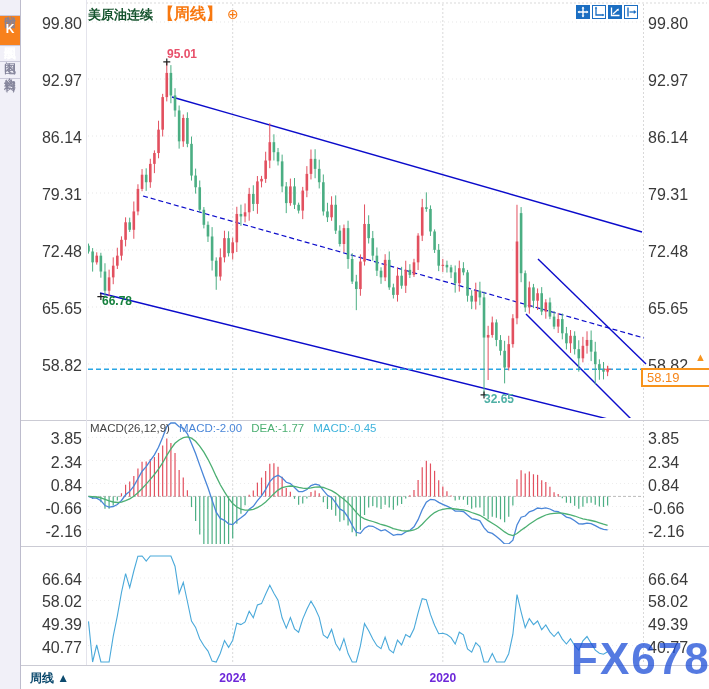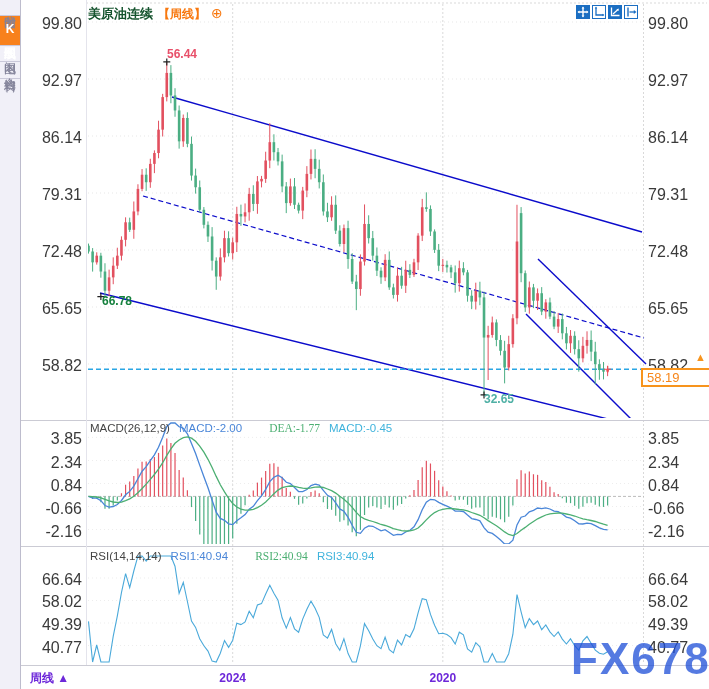--- a/index.html
+++ b/index.html
@@ -13,43 +13,43 @@
             border-bottom:1px solid #cac9da;line-height:20px;}
   .side-tab.active{background:#f8811c;color:#fff;font-weight:bold;}
   
   #chart-svg{position:absolute;left:0;top:0;z-index:1;}
   
   .axis-label{position:absolute;font-size:16px;color:#3a3a3a;z-index:3;white-space:nowrap;}
   .axis-left{left:24px;width:58px;text-align:right;}
   .axis-right{left:648px;width:55px;text-align:left;}
   #title-row{position:absolute;left:88px;top:4px;z-index:4;white-space:nowrap;}
   #chart-title{font-size:13px;font-weight:bold;color:#14532d;}
-  #timeframe-tag{font-size:12px;font-weight:bold;color:#f8780f;margin-left:5px;}
+  #timeframe-tag{font-size:16px;font-weight:bold;color:#f8780f;margin-left:5px;}
   #add-indicator{font-size:14px;color:#f8780f;margin-left:5px;cursor:pointer;}
   #toolbar{position:absolute;left:576px;top:5px;z-index:4;display:flex;gap:2px;}
   .tb-btn{width:14px;height:14px;padding:0;border:0;background:transparent;cursor:pointer;display:block;}
   .pane-header{position:absolute;z-index:4;font-size:11.5px;white-space:nowrap;}
   .pane-header .hdr-title{color:#444;}
   .pane-header .hdr-blue{color:#4a86d8;margin-left:9px;}
-  .pane-header .hdr-green{color:#4caf72;margin-left:27px;font-family:Liberation Serif, serif;}
+  .pane-header .hdr-green{color:#4caf72;margin-left:9px;}
   .pane-header .hdr-cyan{color:#3fb3dc;margin-left:9px;}
   #macd-header{left:90px;top:422px;}
   #rsi-header{left:90px;top:550px;}
   .price-anno{position:absolute;z-index:4;font-size:12px;font-weight:bold;white-space:nowrap;}
   #anno-high{left:167px;top:47px;color:#e8506a;}
   #anno-channel{left:102px;top:294px;color:#15803d;}
   #anno-low{left:484px;top:392px;color:#4fb0a5;}
   #last-price-box{position:absolute;left:641px;top:368px;width:62px;height:15px;z-index:6;
                   border:2px solid #f7941d;background:#fff;color:#f7861a;font-size:13px;
                   line-height:15px;padding-left:4px;}
   #last-price-arrow{position:absolute;left:695px;top:351px;z-index:6;color:#f7941d;font-size:11px;}
   #watermark{position:absolute;left:571px;top:634px;z-index:7;font-size:44px;font-weight:bold;
              color:#1d4ed8;letter-spacing:2px;opacity:.75;}
   #footer-timeframe{position:absolute;left:30px;top:670px;z-index:4;font-size:12px;font-weight:bold;
-                    color:#6d28d9;cursor:pointer;}
+                    color:#0c4a6e;cursor:pointer;}
   .year-label{position:absolute;top:671px;z-index:3;font-size:12px;font-weight:bold;color:#6d28d9;
               transform:translateX(-50%);}
   #indicator-settings{position:absolute;left:1px;top:548px;z-index:4;color:#e23030;font-size:14px;
                       line-height:14px;cursor:pointer;}
 </style>
 </head>
 <body>
 
 <div id="app">
 
@@ -534,25 +534,22 @@
         <path d="M4 2.5 V11.5" stroke="#1b6ec2" stroke-width="1.4"></path>
         <path d="M5.5 7 H11" stroke="#1b6ec2" stroke-width="1.3"></path>
         <path d="M12.5 7 L9.8 5 V9 Z" fill="#1b6ec2"></path>
         </svg>
     </button>
   </div>
 
   <div id="macd-header" class="pane-header">
     <span class="hdr-title">MACD(26,12,9)</span><span class="hdr-blue">MACD:-2.00</span><span class="hdr-green">DEA:-1.77</span><span class="hdr-cyan">MACD:-0.45</span>
   </div>
-  <div id="rsi-header" class="pane-header">
-    <span class="hdr-title">RSI(14,14,14)</span><span class="hdr-blue">RSI1:40.94</span><span class="hdr-green">RSI2:40.94</span><span class="hdr-cyan">RSI3:40.94</span>
-  </div>
-
-  <div id="anno-high" class="price-anno">56.44</div>
+
+  <div id="anno-high" class="price-anno">95.01</div>
   <div id="anno-channel" class="price-anno">66.78</div>
   <div id="anno-low" class="price-anno">32.65</div>
 
   <div id="last-price-box">58.19</div>
   <div id="last-price-arrow">▲</div>
 
   <div id="indicator-settings">☼</div>
   <div id="watermark">FX678</div>
   <div id="footer-timeframe">
     <span>周线</span> <span>▲</span>

